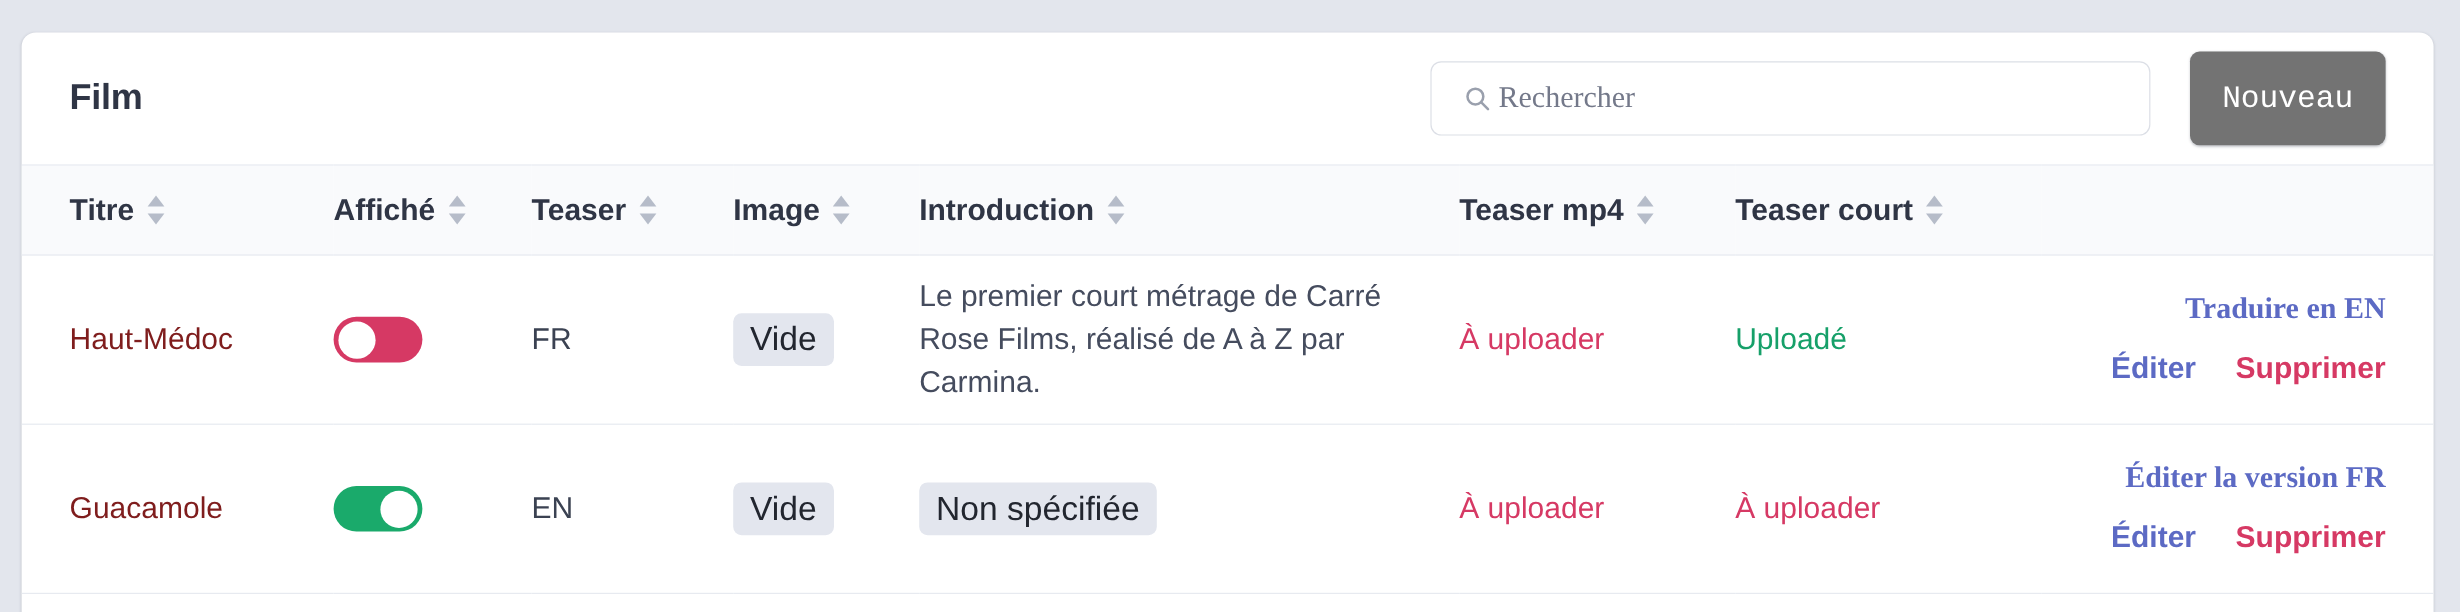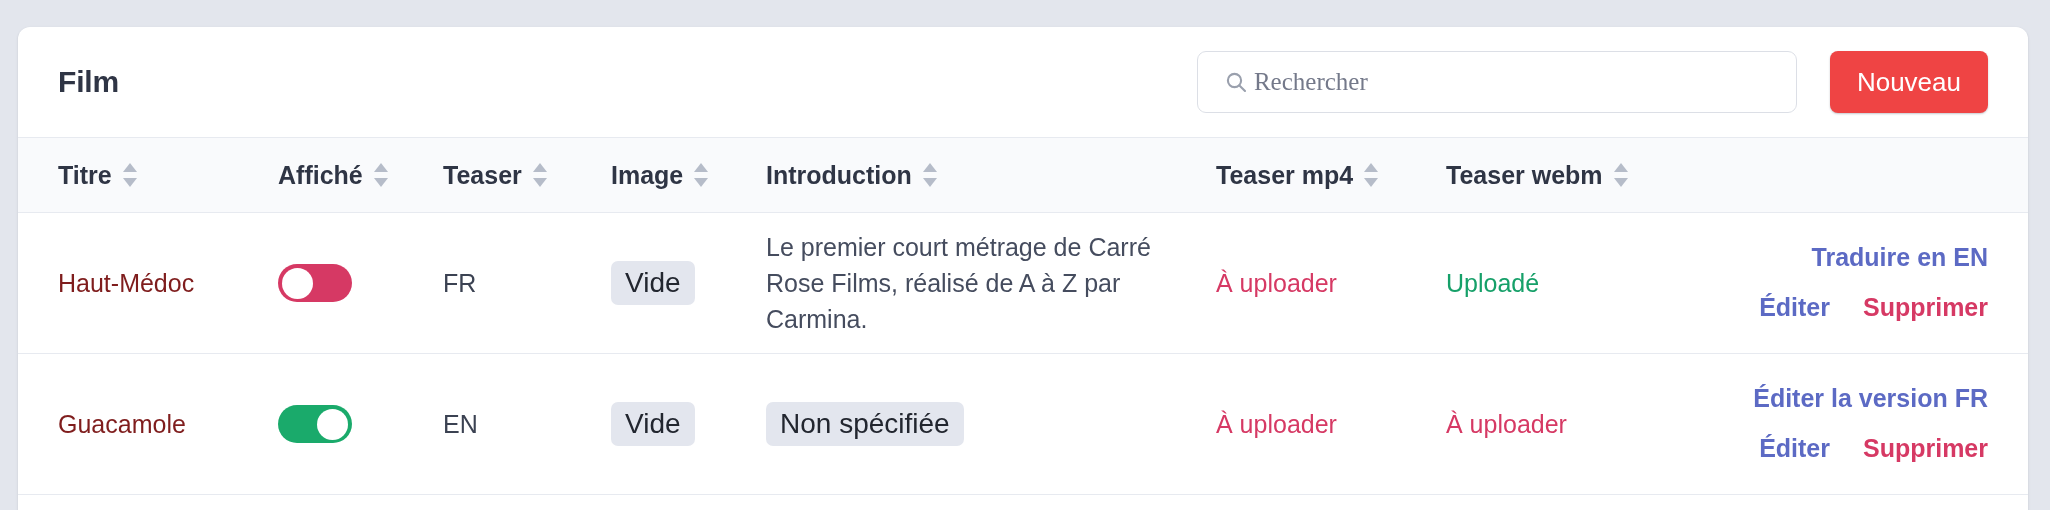--- a/index.html
+++ b/index.html
@@ -90,27 +90,27 @@
     margin-left: 6px;
     width: 480px;
     height: 40px;
     padding: 0;
   }
   .search-input::placeholder {
     color: #74798a;
     opacity: 1;
   }
   .btn-primary {
-    background: #ef4444;
+    background: #737373;
     color: #ffffff;
     border: 0;
     border-radius: 8px;
-    height: 62px;
+    height: 78px;
     padding: 0 27px;
-    font-family: Liberation Sans, sans-serif;
+    font-family: Liberation Mono, monospace;
     font-size: 26px;
     line-height: 1;
     cursor: pointer;
     box-shadow: 0 1px 2px rgba(30,41,59,0.25);
     white-space: nowrap;
   }
 
   
   table.data-table {
     width: 100%;
@@ -240,21 +240,21 @@
   }
   .actions a {
     text-decoration: none;
     font-size: 25px;
     font-weight: bold;
     white-space: nowrap;
     cursor: pointer;
   }
   .link-blue { color: #5c6ac4; }
   .link-red  { color: #d63964; }
-  .actions .row-a { display: block; }
+  .actions .row-a { display: block; font-family: Liberation Serif, serif; }
   .actions .row-b { display: block; margin-top: 16px; }
   .actions .row-b a + a { margin-left: 26px; }
 </style>
 </head>
 <body>
 
 <div id="app">
   <div class="card">
 
     <div class="card-header">
@@ -310,21 +310,21 @@
             </span>
           </th>
           <th class="col-mp4">
             <span class="th-inner">
               <span>Teaser mp4</span>
               <span class="sort-icon"></span>
             </span>
           </th>
           <th class="col-webm">
             <span class="th-inner">
-              <span>Teaser webm</span>
+              <span>Teaser court</span>
               <span class="sort-icon"></span>
             </span>
           </th>
           <th class="col-actions"></th>
         </tr>
       </thead>
 
       <tbody>
 
         <tr>

